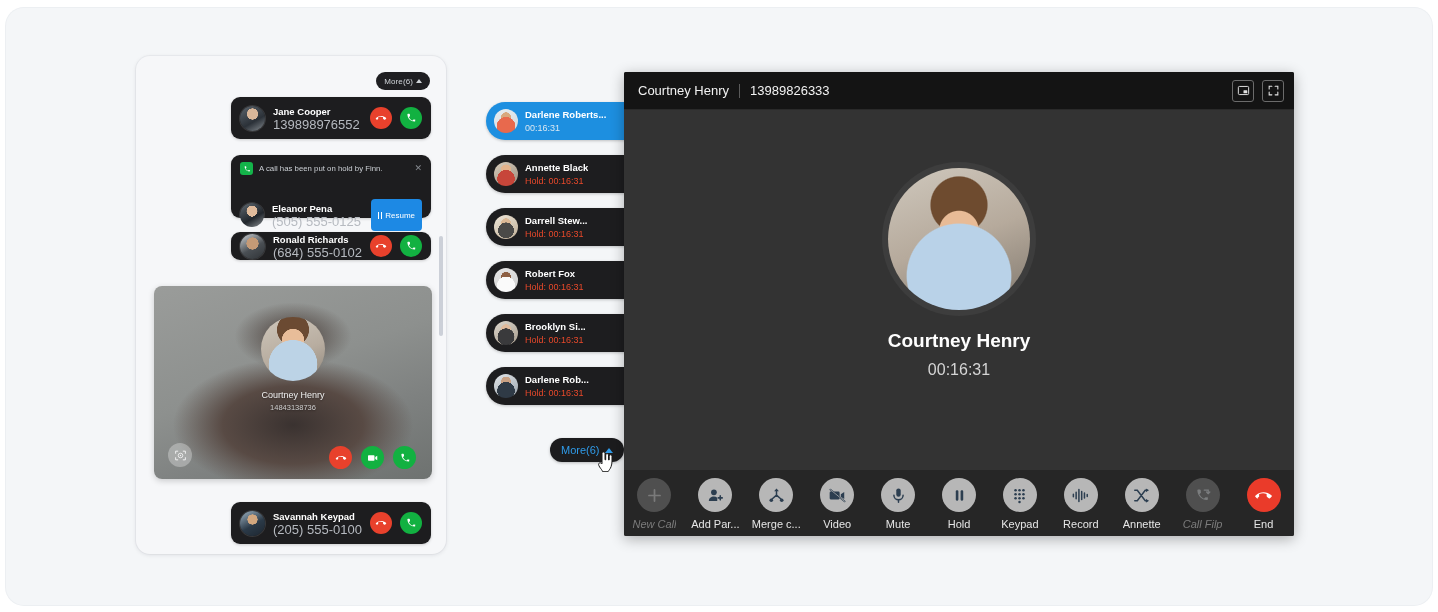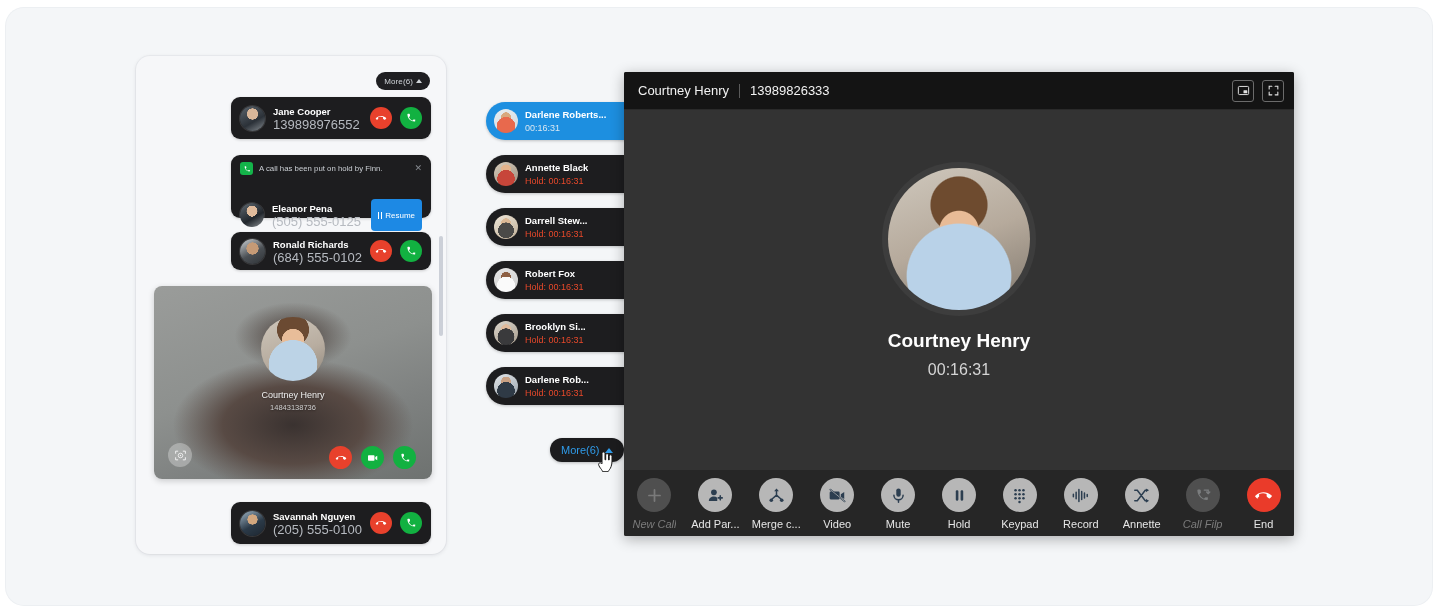--- a/index.html
+++ b/index.html
@@ -42,21 +42,21 @@
              border-right: 3px solid transparent; border-bottom: 4px solid #cfd3d8; }
 
   .call-card {
     position: absolute; left: 95px; width: 200px;
     background: #1d1d1f; border-radius: 9px;
     display: flex; align-items: center;
     padding: 0 9px; gap: 8px;
     box-shadow: 0 1px 3px rgba(0,0,0,.18);
   }
   .call-card.c1 { top: 41px; height: 42px; }
-  .call-card.c3 { top: 176px; height: 38px; }
+  .call-card.c3 { top: 176px; height: 28px; }
   .call-card.c5 { top: 446px; height: 42px; }
 
   .avatar { border-radius: 50%; flex: none; background-size: cover;
             background-position: center; box-shadow: 0 0 0 1px rgba(255,255,255,.12); }
   .av28 { width: 25px; height: 25px; }
   .av26 { width: 24px; height: 24px; }
 
   .card-text { flex: 1; min-width: 0; }
   .card-name { color: #fff; font-size: 9.5px; font-weight: bold; line-height: 12px;
                white-space: nowrap; overflow: hidden; text-overflow: ellipsis; }
@@ -292,21 +292,21 @@
           <svg viewBox="0 0 24 24">
               <path fill="#fff" d="M20.2 15.3l-2.6-.3a1.4 1.4 0 0 0-1.2.4l-1.9 1.9a15.2 15.2 0 0 1-6.7-6.7l1.9-1.9a1.4 1.4 0 0 0 .4-1.2l-.3-2.6A1.4 1.4 0 0 0 8.4 3.6H6.2A1.4 1.4 0 0 0 4.8 5.1C5.3 13 11 18.7 18.9 19.2a1.4 1.4 0 0 0 1.5-1.4v-2.2a1.4 1.4 0 0 0-1.2-1.4z"></path>
             </svg>
         </div>
       </div>
     </div>
 
     <div class="call-card c5">
       <div class="avatar av28" style="background:radial-gradient(circle at 50% 34%, #d2a77f 0 24%, rgba(0,0,0,0) 25%),linear-gradient(150deg,#9fb4c4,#2b3a48 55%,#1d2630);"></div>
       <div class="card-text">
-        <div class="card-name">Savannah Nguyen</div>
+        <div class="card-name">Savannah Keypad</div>
         <div class="card-num">(205) 555-0100</div>
       </div>
       <div class="rbtn red">
         <svg viewBox="0 0 24 24">
             <path fill="#fff" transform="rotate(134 12 12)" d="M20.2 15.3l-2.6-.3a1.4 1.4 0 0 0-1.2.4l-1.9 1.9a15.2 15.2 0 0 1-6.7-6.7l1.9-1.9a1.4 1.4 0 0 0 .4-1.2l-.3-2.6A1.4 1.4 0 0 0 8.4 3.6H6.2A1.4 1.4 0 0 0 4.8 5.1C5.3 13 11 18.7 18.9 19.2a1.4 1.4 0 0 0 1.5-1.4v-2.2a1.4 1.4 0 0 0-1.2-1.4z"></path>
           </svg>
       </div>
       <div class="rbtn green">
         <svg viewBox="0 0 24 24">
             <path fill="#fff" d="M20.2 15.3l-2.6-.3a1.4 1.4 0 0 0-1.2.4l-1.9 1.9a15.2 15.2 0 0 1-6.7-6.7l1.9-1.9a1.4 1.4 0 0 0 .4-1.2l-.3-2.6A1.4 1.4 0 0 0 8.4 3.6H6.2A1.4 1.4 0 0 0 4.8 5.1C5.3 13 11 18.7 18.9 19.2a1.4 1.4 0 0 0 1.5-1.4v-2.2a1.4 1.4 0 0 0-1.2-1.4z"></path>

